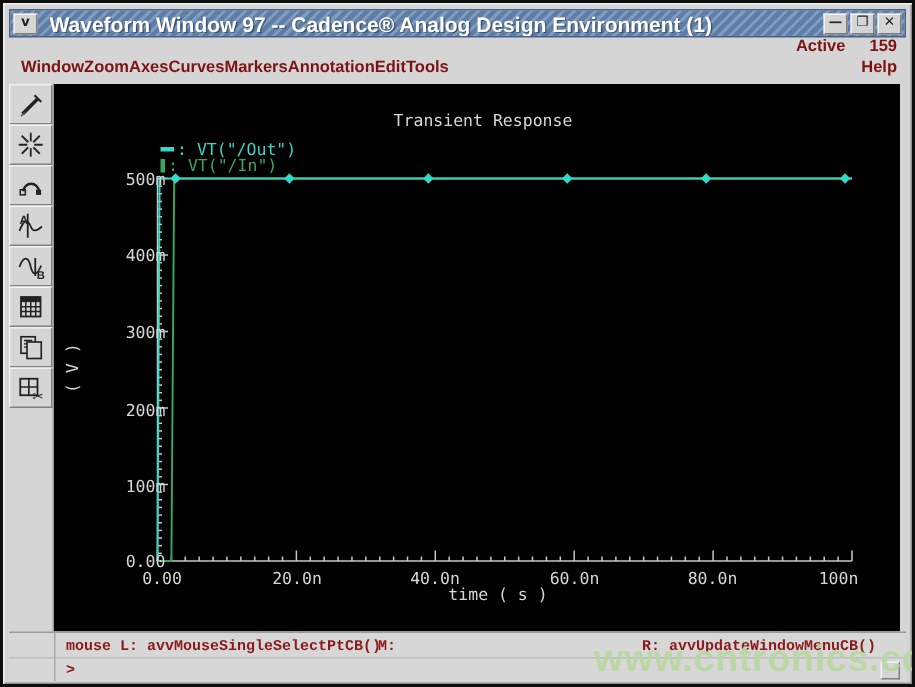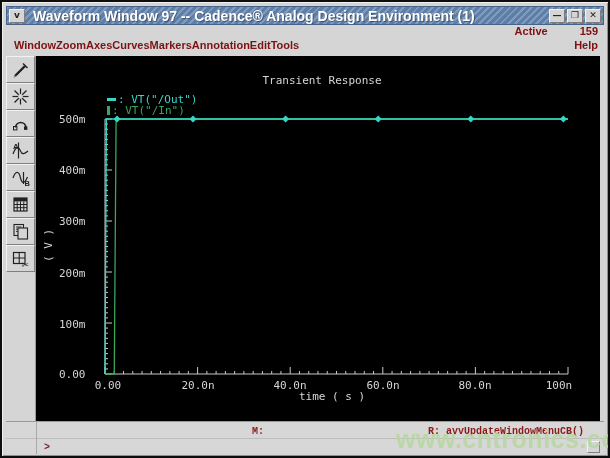--- a/index.html
+++ b/index.html
@@ -11,21 +11,21 @@
   .titlebar{position:absolute;left:4px;top:4px;right:4px;height:19px;display:flex;align-items:center;
             background:repeating-linear-gradient(135deg,#7e9cbd 0 2px,#5f7da6 2px 5px);
             border:1px solid #46638a;padding:0 2px;}
   .tb-btn{width:16px;height:14px;background:#d5d5d5;border:1px solid;border-color:#f2f2f2 #7c7c7c #7c7c7c #f2f2f2;
           font:bold 9px "DejaVu Sans",sans-serif;color:#222;display:flex;align-items:center;justify-content:center;
           line-height:1;flex:none;}
   .tb-title{color:#ffffff;font-weight:bold;font-size:14px;margin-left:8px;white-space:nowrap;
             text-shadow:1px 1px 0 rgba(0,0,0,.35);flex:1;overflow:hidden;}
   .tb-controls{display:flex;gap:2px;}
   
-  .active-row{position:absolute;top:23px;right:10px;height:13px;display:flex;gap:32px;
+  .active-row{position:absolute;top:23px;right:10px;height:13px;display:flex;gap:16px;
               font-weight:bold;font-size:11px;color:#7d1212;}
   
   .menubar{position:absolute;top:37px;left:12px;right:10px;height:15px;display:flex;
            font-weight:bold;font-size:11px;color:#7d1212;}
   .menu-item{cursor:default;white-space:nowrap;}
   .menu-help{margin-left:auto;}
   
   .toolbar{position:absolute;left:4px;top:54px;width:30px;height:365px;background:#d5d5d5;
            border-right:1px solid #9a9a9a;display:flex;flex-direction:column;}
   .tool-btn{width:29px;height:27px;background:#d5d5d5;border:1px solid;
@@ -36,21 +36,21 @@
   .overlay{position:absolute;left:0;top:0;pointer-events:none;}
   .plot-text{position:absolute;font-family:"DejaVu Sans Mono",monospace;font-size:11px;color:#d6d6d6;white-space:pre;}
   .plot-title{left:320px;top:72px;transform:translateX(-50%);}
   .xlabel{left:330px;top:388px;transform:translateX(-50%);}
   .ylabel{left:30px;top:237px;transform:rotate(-90deg);}
   .legend{position:absolute;left:105px;top:92px;font-family:"DejaVu Sans Mono",monospace;font-size:11px;line-height:11px;}
   .legend-row{display:flex;align-items:center;height:11px;}
   .lg-marker{display:inline-block;margin-right:2px;}
   .lg-out .lg-marker{width:9px;height:3px;}
   .lg-in .lg-marker{width:3px;height:9px;}
-  .ytick{position:absolute;left:57px;width:40px;text-align:left;}
+  .ytick{position:absolute;left:75px;width:40px;text-align:center;}
   .yt0{top:111px}.yt1{top:162px}.yt2{top:213px}.yt3{top:265px}.yt4{top:316px}.yt5{top:366px}
   .xtick{position:absolute;top:377px;transform:translateX(-50%);}
   .xt0{left:106px}.xt1{left:196px}.xt2{left:288px}.xt3{left:381px}.xt4{left:473px}.xt5{left:557px}
   
   .status1{position:absolute;left:4px;right:4px;top:419px;height:17px;background:#d7d7d7;
            border-top:1px solid #9a9a9a;font:bold 10px "Liberation Mono",monospace;color:#8b1a1a;}
   .status1 span{position:absolute;top:4px;white-space:pre;}
   .st-left{left:38px;} .st-mid{left:246px;} .st-right{left:422px;text-align:center;}
   .prompt-row{position:absolute;left:4px;right:4px;top:436px;height:16px;background:#d7d7d7;
               border-top:1px solid #bdbdbd;font:bold 10px "Liberation Mono",monospace;color:#8b1a1a;}
@@ -319,20 +319,21 @@
   <div class="plot-text ytick yt5">0.00</div>
 
   <div class="plot-text xtick xt0">0.00</div>
   <div class="plot-text xtick xt1">20.0n</div>
   <div class="plot-text xtick xt2">40.0n</div>
   <div class="plot-text xtick xt3">60.0n</div>
   <div class="plot-text xtick xt4">80.0n</div>
   <div class="plot-text xtick xt5">100n</div>
 
   <div class="status1">
+    <span class="st-left">mouse L: avvMouseSingleSelectPtCB()</span>
     <span class="st-mid">M:</span>
     <span class="st-right">R: avvUpdateWindowMenuCB()</span>
   </div>
   <div class="prompt-row">
     <span class="pr">&gt;</span>
     <span class="grip"></span>
   </div>
   <div class="gutter-line"></div>
 
   <div class="watermark">www.cntronics.com</div>

